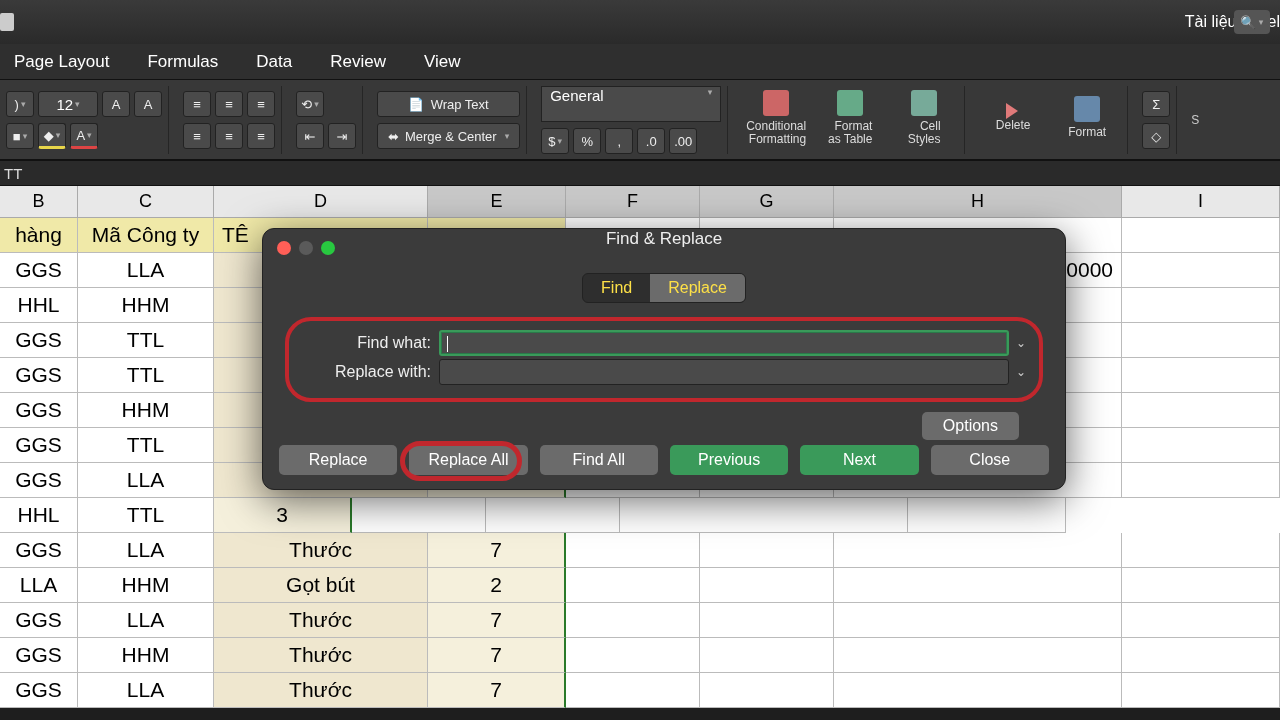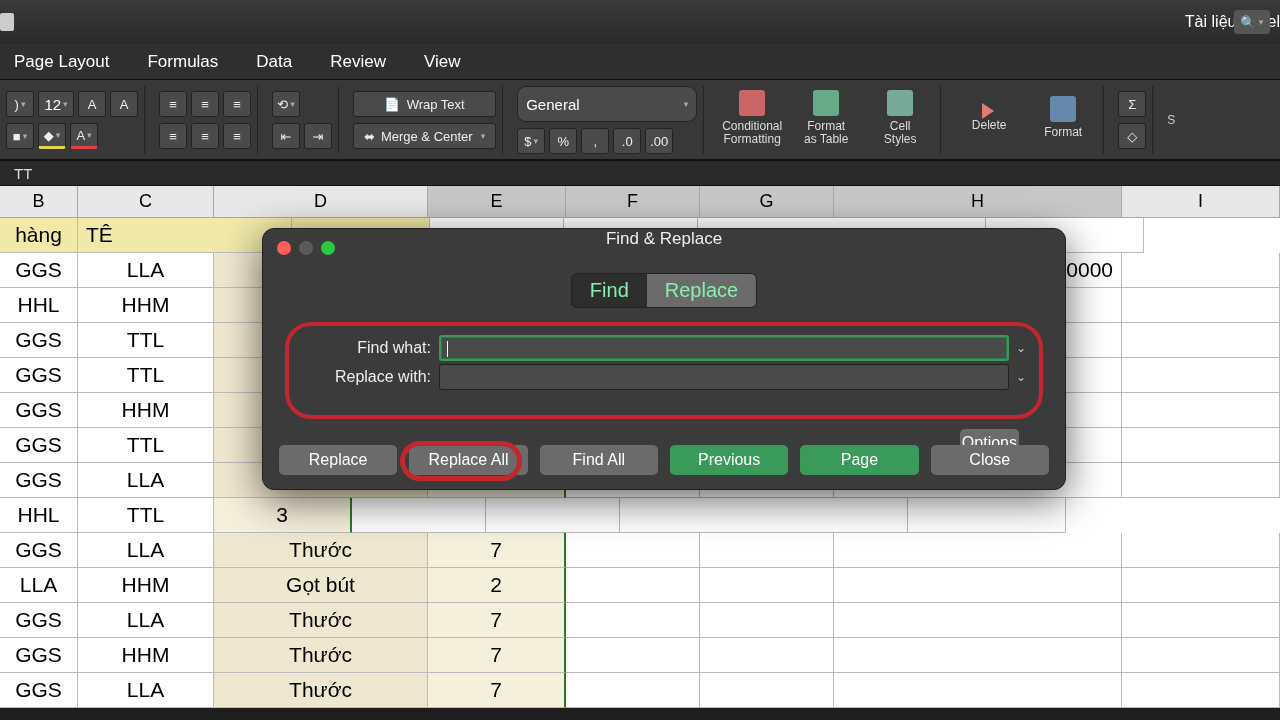--- a/index.html
+++ b/index.html
@@ -6,59 +6,59 @@
 body{background:#1e1e1e;color:#ddd;width:1280px;height:720px;overflow:hidden;position:relative}
 .titlebar{height:44px;background:linear-gradient(#3a3a3a,#2a2a2a);display:flex;align-items:center;justify-content:space-between;position:relative;font-size:16px;color:#fff}
 .titlebar .doc-icon{width:14px;height:18px;background:#ccc;margin-right:8px;border-radius:2px}
 .search-top{position:absolute;right:10px;top:10px;width:36px;height:24px;background:#555;border-radius:4px;display:flex;align-items:center;justify-content:center;font-size:13px;color:#aaa}
 .tabs{height:36px;background:#2f2f2f;display:flex;align-items:center;padding-left:6px;gap:22px;font-size:17px;color:#fff;border-bottom:1px solid #111}
 .tabs span{padding:4px 8px;cursor:pointer}
 .ribbon{height:80px;background:#383838;display:flex;align-items:flex-start;padding:6px 0 0 0;gap:8px;border-bottom:1px solid #111;overflow:hidden}
 .rgrp{display:flex;flex-direction:column;gap:6px;padding:0 6px;border-right:1px solid #252525;height:68px;justify-content:center}
 .row{display:flex;gap:4px;align-items:center}
 .btn{background:#4a4a4a;border:1px solid #222;border-radius:3px;min-width:28px;height:26px;display:flex;align-items:center;justify-content:center;font-size:13px;color:#eee;cursor:pointer}
-.font-size{width:36px;height:26px;background:#4a4a4a;border:1px solid #222;border-radius:3px;display:flex;align-items:center;justify-content:center;color:#fff;font-size:15px}
+.font-size{width:60px;height:26px;background:#4a4a4a;border:1px solid #222;border-radius:3px;display:flex;align-items:center;justify-content:center;color:#fff;font-size:15px}
 .caret{font-size:9px;color:#aaa;margin-left:2px}
 .wide{padding:0 10px;gap:6px}
 .under-y{border-bottom:3px solid #e8d64a}
 .under-r{border-bottom:3px solid #d44}
-.bigbtn{display:flex;flex-direction:column;align-items:center;justify-content:center;width:68px;height:64px;font-size:12px;color:#ddd;text-align:center;line-height:1.1;cursor:pointer}
+.bigbtn{display:flex;flex-direction:column;align-items:center;justify-content:center;width:68px;height:64px;font-size:12px;color:#ddd;text-align:right;line-height:1.1;cursor:pointer}
 .bigbtn .ic{width:26px;height:26px;background:#5a7a5a;border-radius:3px;margin-bottom:4px}
-.num-fmt{width:180px;height:38px;background:#4a4a4a;border:1px solid #222;border-radius:9px;display:flex;align-items:center;padding:0 8px;justify-content:space-between;font-size:15px;color:#fff}
-.fx{height:26px;background:#2a2a2a;border-top:1px solid #111;border-bottom:1px solid #111;padding-left:14px;font-size:15px;color:#ddd;display:flex;align-items:center}
+.num-fmt{width:180px;height:38px;background:#4a4a4a;border:1px solid #222;border-radius:0;display:flex;align-items:flex-start;padding:0 8px;justify-content:space-between;font-size:15px;color:#fff}
+.fx{height:26px;background:#2a2a2a;border-top:1px solid #111;border-bottom:1px solid #111;padding-left:4px;font-size:15px;color:#ddd;display:flex;align-items:center}
 .sheet{position:relative;background:#fff;color:#000}
 .colhdr{display:flex;height:32px;background:#e8e8e8}
 .ch{border:1px solid #aaa;border-top:none;border-left:none;display:flex;align-items:center;justify-content:center;font-size:18px;font-weight:500;background:#e8e8e8}
 .ch.sel{background:#c8c8c8}
 .gridrow{display:flex;height:35px}
 .cell{border:1px solid #bbb;border-top:none;border-left:none;display:flex;align-items:center;justify-content:center;font-size:21px;background:#fff}
 .hdr{background:#f0e9a8;font-size:21px}
 .colD{background:#efe7cf}
 .colE{background:#f5f0dc;border-right:2px solid #2a7a2a}
 .wB{width:78px}.wC{width:136px}.wD{width:214px}.wE{width:138px}.wF{width:134px}.wG{width:134px}.wH{width:288px}.wI{width:158px}
 
 .dlg{position:absolute;left:262px;top:228px;width:804px;height:262px;background:#3b3b3b;border-radius:12px;box-shadow:0 10px 40px rgba(0,0,0,.6);border:1px solid #222}
 .dlg-t{height:36px;display:flex;align-items:flex-start;position:relative}
 .traffic{display:flex;gap:8px;position:absolute;left:14px;top:12px}
 .tl{width:14px;height:14px;border-radius:50%}
 .tl.r{background:#ff5f57}.tl.y{background:#5a5a5a}.tl.g{background:#28c840}
 .dlg-title{width:100%;text-align:center;font-size:17px;color:#eee}
 .seg{display:flex;justify-content:center;margin:8px 0 14px}
 .seg-in{display:flex;background:#2e2e2e;border-radius:6px;overflow:hidden;border:1px solid #222}
-.seg-b{padding:5px 18px;font-size:20px;color:#86efac;cursor:pointer}
+.seg-b{padding:5px 18px;font-size:16px;color:#fde047;cursor:pointer}
 .seg-b.act{background:#6b6b6b}
 .form{padding:0 22px}
-.annot{border:4px solid #c1272d;border-radius:26px;padding:6px 10px 22px 10px;margin-bottom:10px}
+.annot{border:4px solid #c1272d;border-radius:26px;padding:6px 10px 10px 10px;margin-bottom:10px}
 .frow{display:flex;align-items:center;margin:3px 0}
 .flab{width:132px;text-align:right;font-size:16px;color:#eee;margin-right:8px}
 .fin{flex:1;height:26px;background:#4a4a4a;border:1px solid #222;border-radius:3px;position:relative}
 .fin.foc{border:2px solid #3a9a5a;box-shadow:0 0 0 1px #2a7a4a inset}
 .fin .cur{position:absolute;left:6px;top:4px;width:1px;height:16px;background:#fff}
 .fdd{width:16px;text-align:center;color:#ccc;font-size:12px;margin-left:4px;cursor:pointer}
-.optbtn{float:right;margin-right:24px;background:#6b6b6b;border-radius:5px;padding:5px 2px;font-size:16px;color:#fff;cursor:pointer}
+.optbtn{float:right;margin-right:24px;background:#6b6b6b;border-radius:5px;padding:5px 21px;font-size:16px;color:#fff;cursor:pointer}
 .dlg-btns{position:absolute;bottom:14px;left:16px;right:16px;display:flex;gap:12px}
 .db{flex:1;height:30px;border-radius:5px;display:flex;align-items:center;justify-content:center;font-size:16px;cursor:pointer;color:#fff}
 .db.gray{background:#6b6b6b}
 .db.green{background:#3a9a5a}
 .ring{position:absolute;border:5px solid #c1272d;border-radius:20px;pointer-events:none}
 .ic-arrow-l{width:0;height:0;border-top:8px solid transparent;border-bottom:8px solid transparent;border-right:12px solid #7ac77a;margin-right:2px}
 .ic-arrow-r{width:0;height:0;border-top:8px solid transparent;border-bottom:8px solid transparent;border-left:12px solid #e07a7a;margin-right:2px}
 </style>
 </head>
 <body>
@@ -182,20 +182,21 @@
     <div class="ch wC">C</div>
     <div class="ch wD">D</div>
     <div class="ch wE sel">E</div>
     <div class="ch wF sel">F</div>
     <div class="ch wG sel">G</div>
     <div class="ch wH sel">H</div>
     <div class="ch wI">I</div>
   </div>
   <div class="gridrow">
     <div class="cell hdr wB">hàng</div>
+    <div class="cell hdr wC">Mã Công ty</div>
     <div class="cell hdr wD" style="justify-content:flex-start;padding-left:8px">TÊ</div>
     <div class="cell hdr wE"></div>
     <div class="cell wF"></div>
     <div class="cell wG"></div>
     <div class="cell wH"></div>
     <div class="cell wI"></div>
   </div>
   <div id="rows">
       <div class="gridrow">
         <div class="cell wB">GGS</div>
@@ -359,17 +360,17 @@
         <div class="fdd">⌄</div>
       </div>
     </div>
     <div class="optbtn">Options</div>
   </div>
   <div class="dlg-btns">
     <div class="db gray">Replace</div>
     <div class="db gray">Replace All</div>
     <div class="db gray">Find All</div>
     <div class="db green">Previous</div>
-    <div class="db green">Page</div>
+    <div class="db green">Next</div>
     <div class="db gray">Close</div>
   </div>
   <div class="ring" style="left:137px;bottom:8px;width:122px;height:40px"></div>
 </div>
 
 </body></html>

